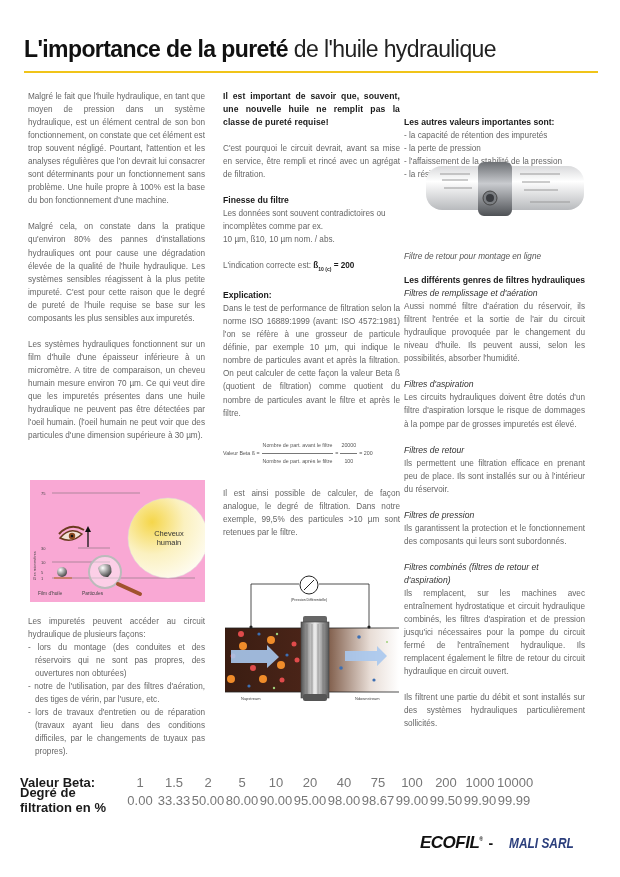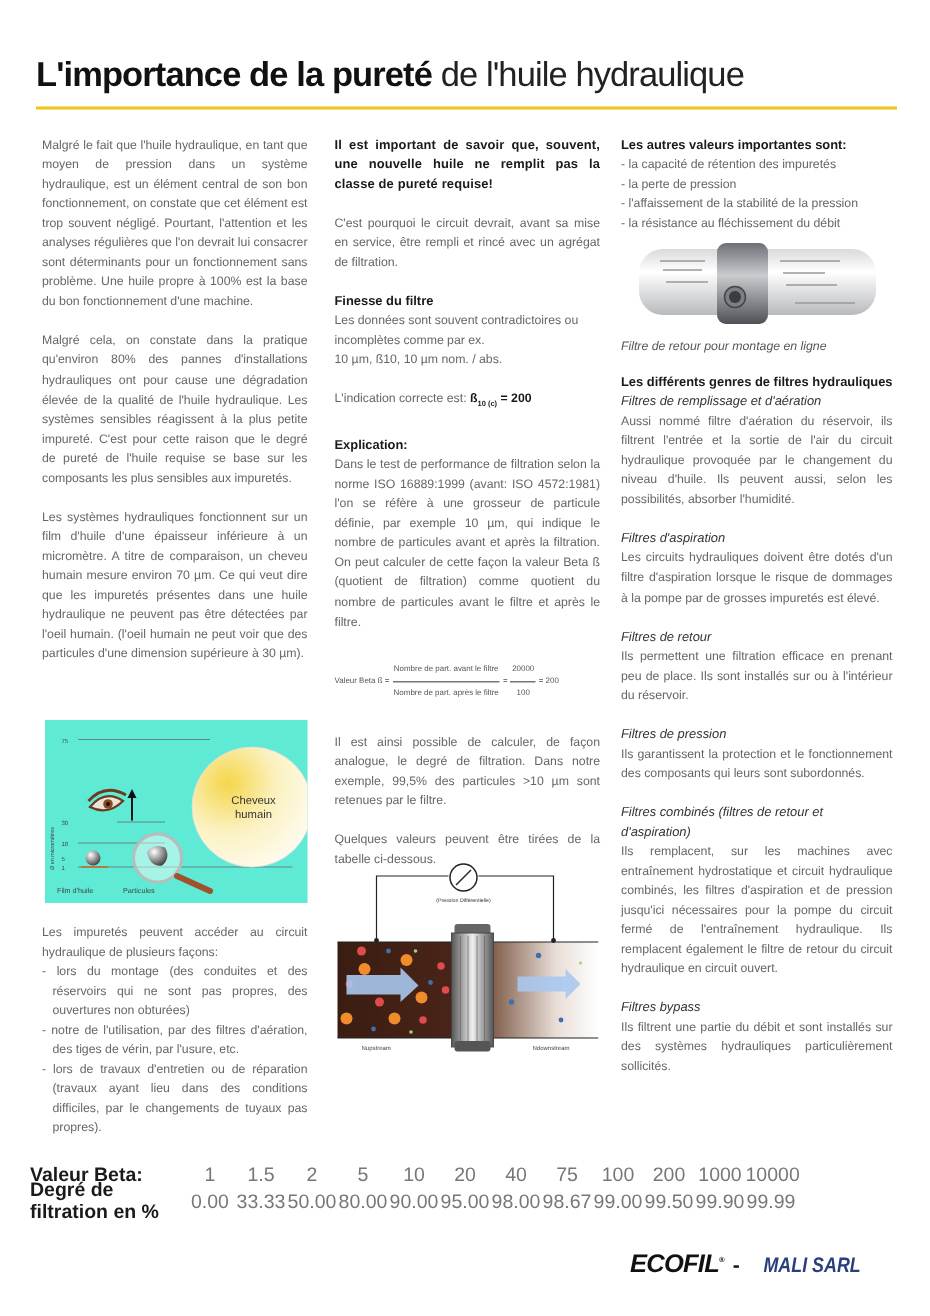--- a/index.html
+++ b/index.html
@@ -8,32 +8,32 @@
 
   .title { position: absolute; left: 24px; top: 36px; width: 574px; height: 34px;
            font-size: 23px; color: #111; letter-spacing: -0.6px; white-space: nowrap; }
   .title b { font-weight: 700; }
   .title .rest { font-weight: 400; color: #222; }
   .title-rule { position: absolute; left: 24px; top: 71px; width: 574px; height: 2px; background: #f0c419; }
 
   .col { position: absolute; top: 90px; font-size: 8.2px; line-height: 13.05px; color: #666; }
   .col1 { left: 28px; width: 177px; }
   .col2 { left: 223px; width: 177px; }
-  .col3 { left: 414px; width: 181px; }
+  .col3 { left: 404px; width: 181px; margin-top: 26px; }
   .col p { text-align: justify; }
   .gap { height: 13px; }
   .h-bold { font-weight: 700; color: #1a1a1a; font-size: 8.6px; }
   .h-it { font-style: italic; color: #333; font-size: 8.6px; }
   .lead { font-weight: 700; color: #1a1a1a; font-size: 8.6px; text-align: justify; letter-spacing: 0.1px; }
   ul.dash { list-style: none; }
   ul.dash li { padding-left: 7px; text-indent: -7px; text-align: justify; }
   ul.dash li::before { content: "- "; }
   .small-list li { text-align: left; }
 
-  .figure1 { position: absolute; left: 30px; top: 480px; width: 175px; height: 122px; background: #5eead4; }
+  .figure1 { position: absolute; left: 30px; top: 480px; width: 175px; height: 122px; background: #f9a8d4; }
   .figure2 { position: absolute; left: 219px; top: 572px; width: 180px; height: 130px; }
   .filter-photo { position: absolute; left: 420px; top: 158px; width: 170px; height: 62px; }
   .caption { font-style: italic; color: #555; }
 
   .formula { display: flex; align-items: center; font-size: 5.3px; color: #555; gap: 2px; margin-top: 6px; }
   .frac { display: inline-flex; flex-direction: column; align-items: center; }
   .frac .num { border-bottom: 0.6px solid #777; padding: 0 1px 1px; }
   .frac .den { padding-top: 1px; }
 
   .table { position: absolute; left: 20px; top: 773px; font-size: 13px; color: #777; }
@@ -144,21 +144,20 @@
     <span class="frac">
         <span class="num">20000</span>
         <span class="den">100</span>
       </span>
     <span>= 200</span>
   </div>
   <div class="gap"></div>
   <div class="gap" style="height:6px"></div>
   <p>Il est ainsi possible de calculer, de façon analogue, le degré de filtration. Dans notre exemple, 99,5% des particules &gt;10 µm sont retenues par le filtre.</p>
   <div class="gap"></div>
-  <p>Quelques valeurs peuvent être tirées de la tabelle ci-dessous.</p>
 </div>
 
 <div class="figure2">
   <svg width="180" height="130" viewBox="0 0 180 130">
     <defs>
       <linearGradient id="dirty" x1="0" x2="1">
         <stop offset="0" stop-color="#3a1d12"></stop>
         <stop offset="1" stop-color="#4a2418"></stop>
       </linearGradient>
       <linearGradient id="clean" x1="0" x2="1">
@@ -277,21 +276,20 @@
   <div class="gap"></div>
 
   <div class="h-it">Filtres de pression</div>
   <p>Ils garantissent la protection et le fonctionnement des composants qui leurs sont subordonnés.</p>
   <div class="gap"></div>
 
   <div class="h-it">Filtres combinés (filtres de retour et d'aspiration)</div>
   <p>Ils remplacent, sur les machines avec entraînement hydrostatique et circuit hydraulique combinés, les filtres d'aspiration et de pression jusqu'ici nécessaires pour la pompe du circuit fermé de l'entraînement hydraulique. Ils remplacent également le filtre de retour du circuit hydraulique en circuit ouvert.</p>
   <div class="gap"></div>
 
-  <div class="h-it">Filtres bypass</div>
   <p>Ils filtrent une partie du débit et sont installés sur des systèmes hydrauliques particulièrement sollicités.</p>
 </div>
 
 <div class="table">
   <div class="trow">
     <span class="lbl">Valeur Beta:</span>
     <span class="cell">1</span>
     <span class="cell">1.5</span>
     <span class="cell">2</span>
     <span class="cell">5</span>

